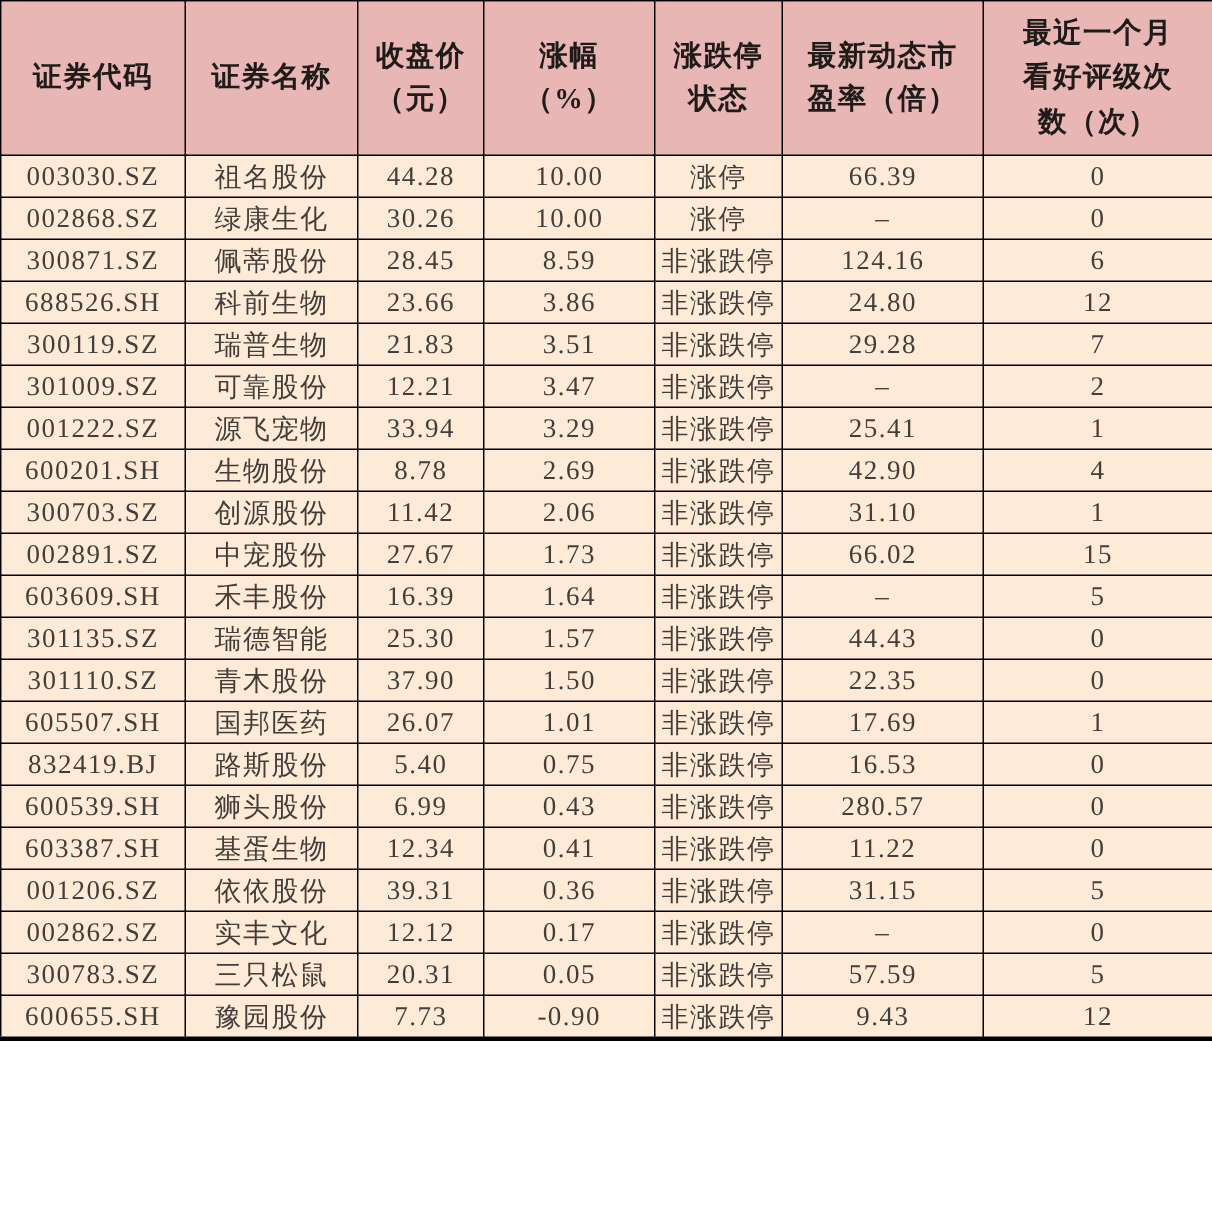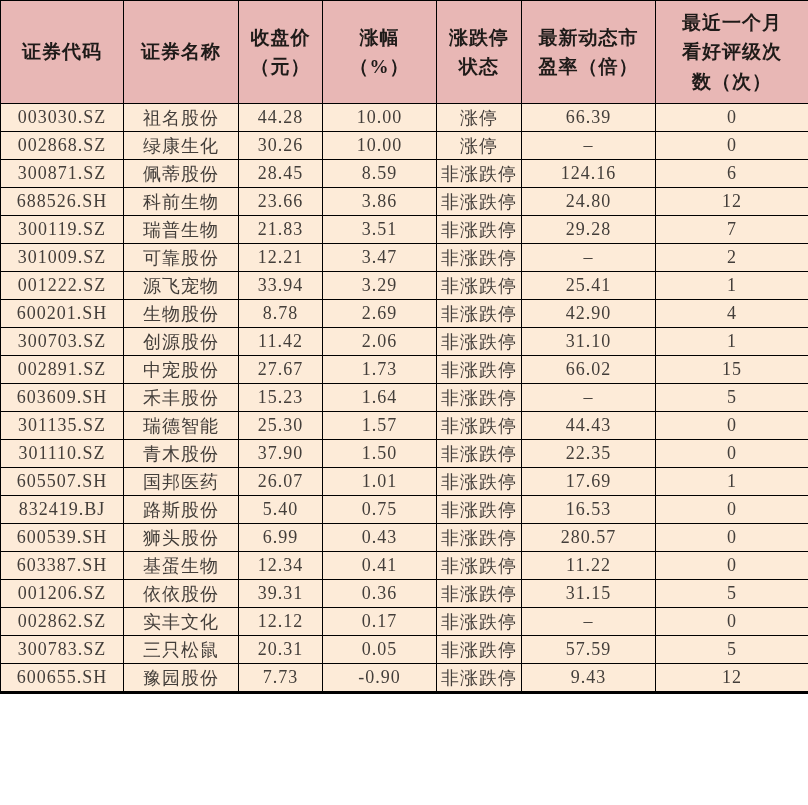--- a/index.html
+++ b/index.html
@@ -164,21 +164,21 @@
         <td>中宠股份</td>
         <td>27.67</td>
         <td>1.73</td>
         <td>非涨跌停</td>
         <td>66.02</td>
         <td>15</td>
       </tr>
       <tr>
         <td>603609.SH</td>
         <td>禾丰股份</td>
-        <td>15.23</td>
+        <td>16.39</td>
         <td>1.64</td>
         <td>非涨跌停</td>
         <td>–</td>
         <td>5</td>
       </tr>
       <tr>
         <td>301135.SZ</td>
         <td>瑞德智能</td>
         <td>25.30</td>
         <td>1.57</td>

